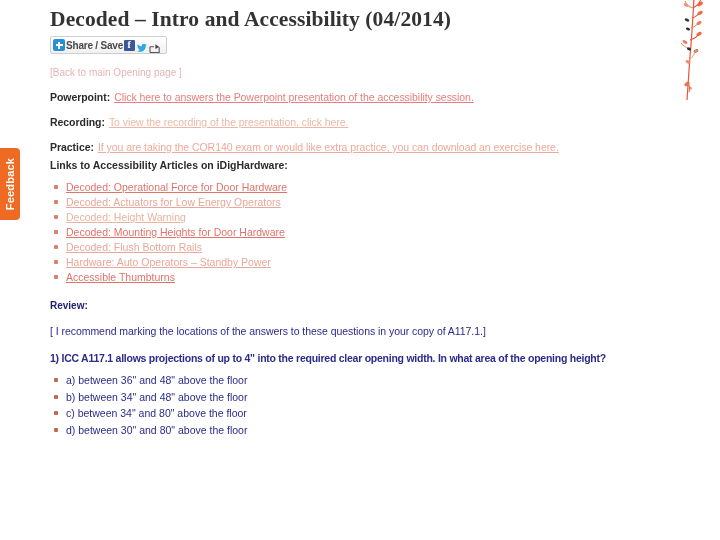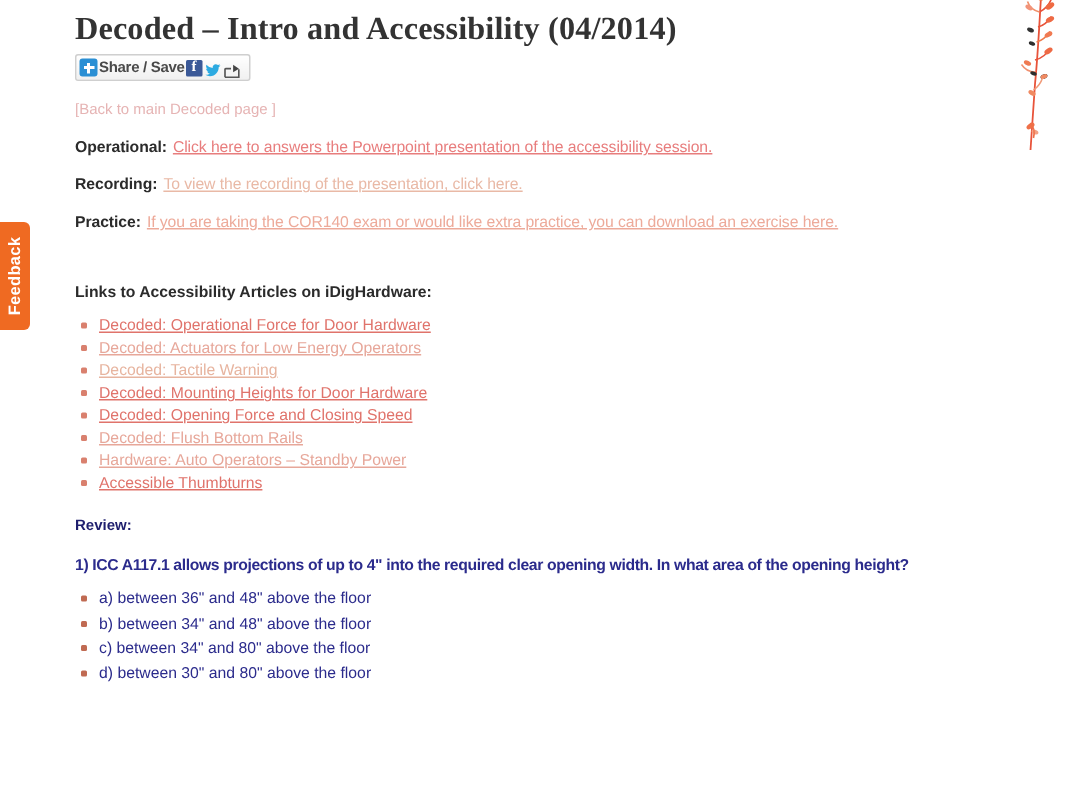--- a/index.html
+++ b/index.html
@@ -168,21 +168,21 @@
   }
   .res-link {
     color: #e87d7d;
     text-decoration: underline;
     margin-left: 4px;
   }
   .res-link.faded { color: #edaa9a; }
   .res-link.faded2 { color: #e9b9a6; }
 
   .sec-head {
-    margin-top: 34px;
+    margin-top: 5px;
     font-size: 10.5px;
     font-weight: bold;
     color: #2b2b2b;
     line-height: 13px;
   }
 
   ul.linklist {
     list-style: none;
     margin: 8px 0 0 0;
     padding: 0;
@@ -308,50 +308,50 @@
       </span>
       <span class="ico-share">
         <svg viewBox="0 0 12 11" width="12" height="11">
           <path d="M1 9.5V4.2c0-.3.2-.5.5-.5H5" stroke="#555" stroke-width="1.1" fill="none"></path>
           <path d="M1 9.5h9.2V4.2" stroke="#555" stroke-width="1.1" fill="none"></path>
           <path d="M6.4 1.2 L10.3 3.9 L6.4 6.1 Z" fill="#444"></path>
         </svg>
       </span>
     </div>
 
-    <div class="backlink">[Back to main Decoded page ]</div>
+    <div class="backlink">[Back to main Opening page ]</div>
 
 
     
     <div class="res-row">
-      <span class="res-label">Operational:</span><span class="res-link">Click here to answers the Powerpoint presentation of the accessibility session.</span>
+      <span class="res-label">Powerpoint:</span><span class="res-link">Click here to answers the Powerpoint presentation of the accessibility session.</span>
     </div>
 
     <div class="res-row">
       <span class="res-label">Recording:</span><span class="res-link faded2">To view the recording of the presentation, click here.</span>
     </div>
 
     <div class="res-row">
       <span class="res-label">Practice:</span><span class="res-link faded">If you are taking the COR140 exam or would like extra practice, you can download an exercise here.</span>
     </div>
 
     <div class="sec-head">Links to Accessibility Articles on iDigHardware:</div>
 
     <ul class="linklist">
       <li><a>Decoded: Operational Force for Door Hardware</a></li>
       <li class="dim"><a>Decoded: Actuators for Low Energy Operators</a></li>
-      <li class="dim2"><a>Decoded: Tactile Warning</a></li>
+      <li class="dim2"><a>Decoded: Height Warning</a></li>
       <li><a>Decoded: Mounting Heights for Door Hardware</a></li>
-      <li><a>Decoded: Opening Force and Closing Speed</a></li>
       <li class="dim"><a>Decoded: Flush Bottom Rails</a></li>
       <li class="dim"><a>Hardware: Auto Operators – Standby Power</a></li>
       <li><a>Accessible Thumbturns</a></li>
     </ul>
 
     <div class="review-head">Review:</div>
+    <div class="review-note">[ I recommend marking the locations of the answers to these questions in your copy of A117.1.]</div>
 
     <div class="question">1) ICC A117.1 allows projections of up to 4" into the required clear opening width. In what area of the opening height?</div>
 
     <ul class="answers">
       <li>a) between 36" and 48" above the floor</li>
       <li>b) between 34" and 48" above the floor</li>
       <li>c) between 34" and 80" above the floor</li>
       <li>d) between 30" and 80" above the floor</li>
     </ul>
 

